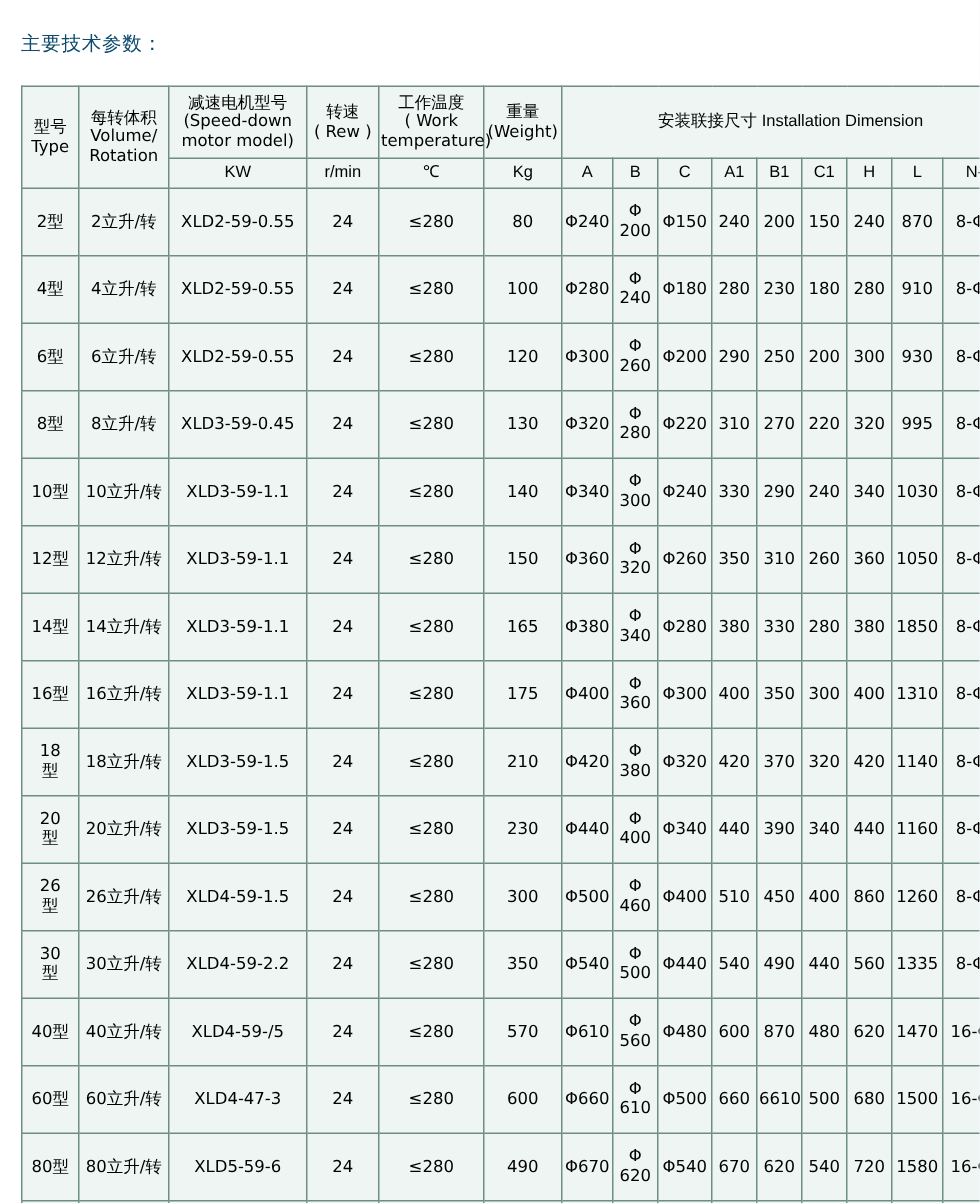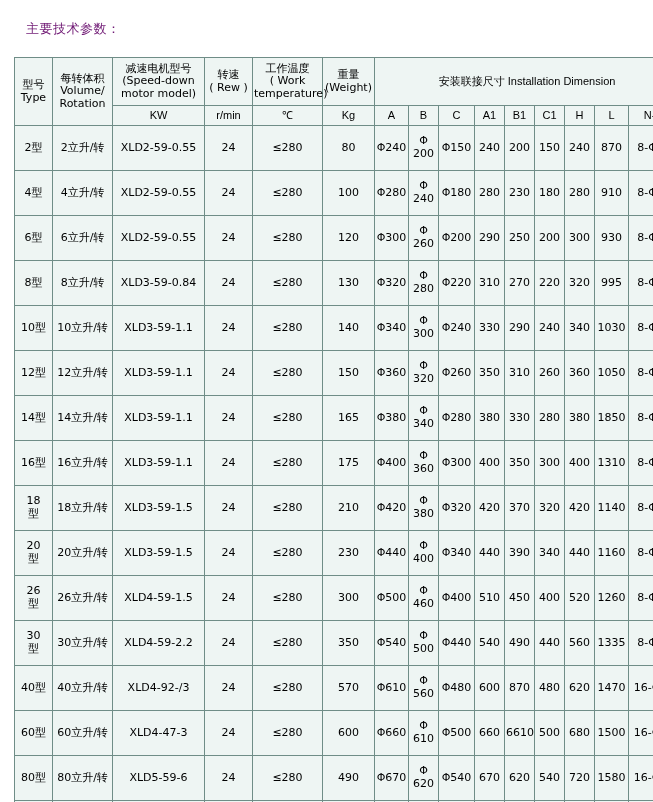--- a/index.html
+++ b/index.html
@@ -10,24 +10,24 @@
   body {
     width: 653px;
     height: 802px;
     font-family: "Liberation Sans", sans-serif;
     color: #000000;
     font-size: 12px;
     position: relative;
   }
   #page-title {
     position: absolute;
-    left: 26px;
+    left: 14px;
     top: 20px;
     font-size: 13px;
-    color: #701a75;
+    color: #0c4a6e;
     letter-spacing: 0.5px;
   }
   #table-wrap {
     position: absolute;
     left: 14px;
     top: 57px;
     width: 625px;
   }
   table.spec {
     border-collapse: collapse;
@@ -178,21 +178,21 @@
           <td class="cn">290</td>
           <td class="cn">250</td>
           <td class="cn">200</td>
           <td class="cn">300</td>
           <td class="cn">930</td>
           <td class="cn">8-Φ13</td>
         </tr>
         <tr class="row-body">
           <td class="cn">8型</td>
           <td class="cn">8立升/转</td>
-          <td class="cn">XLD3-59-0.84</td>
+          <td class="cn">XLD3-59-0.45</td>
           <td class="cn">24</td>
           <td class="cn">≤280</td>
           <td class="cn">130</td>
           <td class="cn">Φ320</td>
           <td class="cn">Φ<br>280</td>
           <td class="cn">Φ220</td>
           <td class="cn">310</td>
           <td class="cn">270</td>
           <td class="cn">220</td>
           <td class="cn">320</td>
@@ -307,21 +307,21 @@
           <td class="cn">XLD4-59-1.5</td>
           <td class="cn">24</td>
           <td class="cn">≤280</td>
           <td class="cn">300</td>
           <td class="cn">Φ500</td>
           <td class="cn">Φ<br>460</td>
           <td class="cn">Φ400</td>
           <td class="cn">510</td>
           <td class="cn">450</td>
           <td class="cn">400</td>
-          <td class="cn">520</td>
+          <td class="cn">860</td>
           <td class="cn">1260</td>
           <td class="cn">8-Φ18</td>
         </tr>
         <tr class="row-body">
           <td class="cn">30<br>型</td>
           <td class="cn">30立升/转</td>
           <td class="cn">XLD4-59-2.2</td>
           <td class="cn">24</td>
           <td class="cn">≤280</td>
           <td class="cn">350</td>
@@ -331,21 +331,21 @@
           <td class="cn">540</td>
           <td class="cn">490</td>
           <td class="cn">440</td>
           <td class="cn">560</td>
           <td class="cn">1335</td>
           <td class="cn">8-Φ18</td>
         </tr>
         <tr class="row-body">
           <td class="cn">40型</td>
           <td class="cn">40立升/转</td>
-          <td class="cn">XLD4-92-/3</td>
+          <td class="cn">XLD4-59-/5</td>
           <td class="cn">24</td>
           <td class="cn">≤280</td>
           <td class="cn">570</td>
           <td class="cn">Φ610</td>
           <td class="cn">Φ<br>560</td>
           <td class="cn">Φ480</td>
           <td class="cn">600</td>
           <td class="cn">870</td>
           <td class="cn">480</td>
           <td class="cn">620</td>

